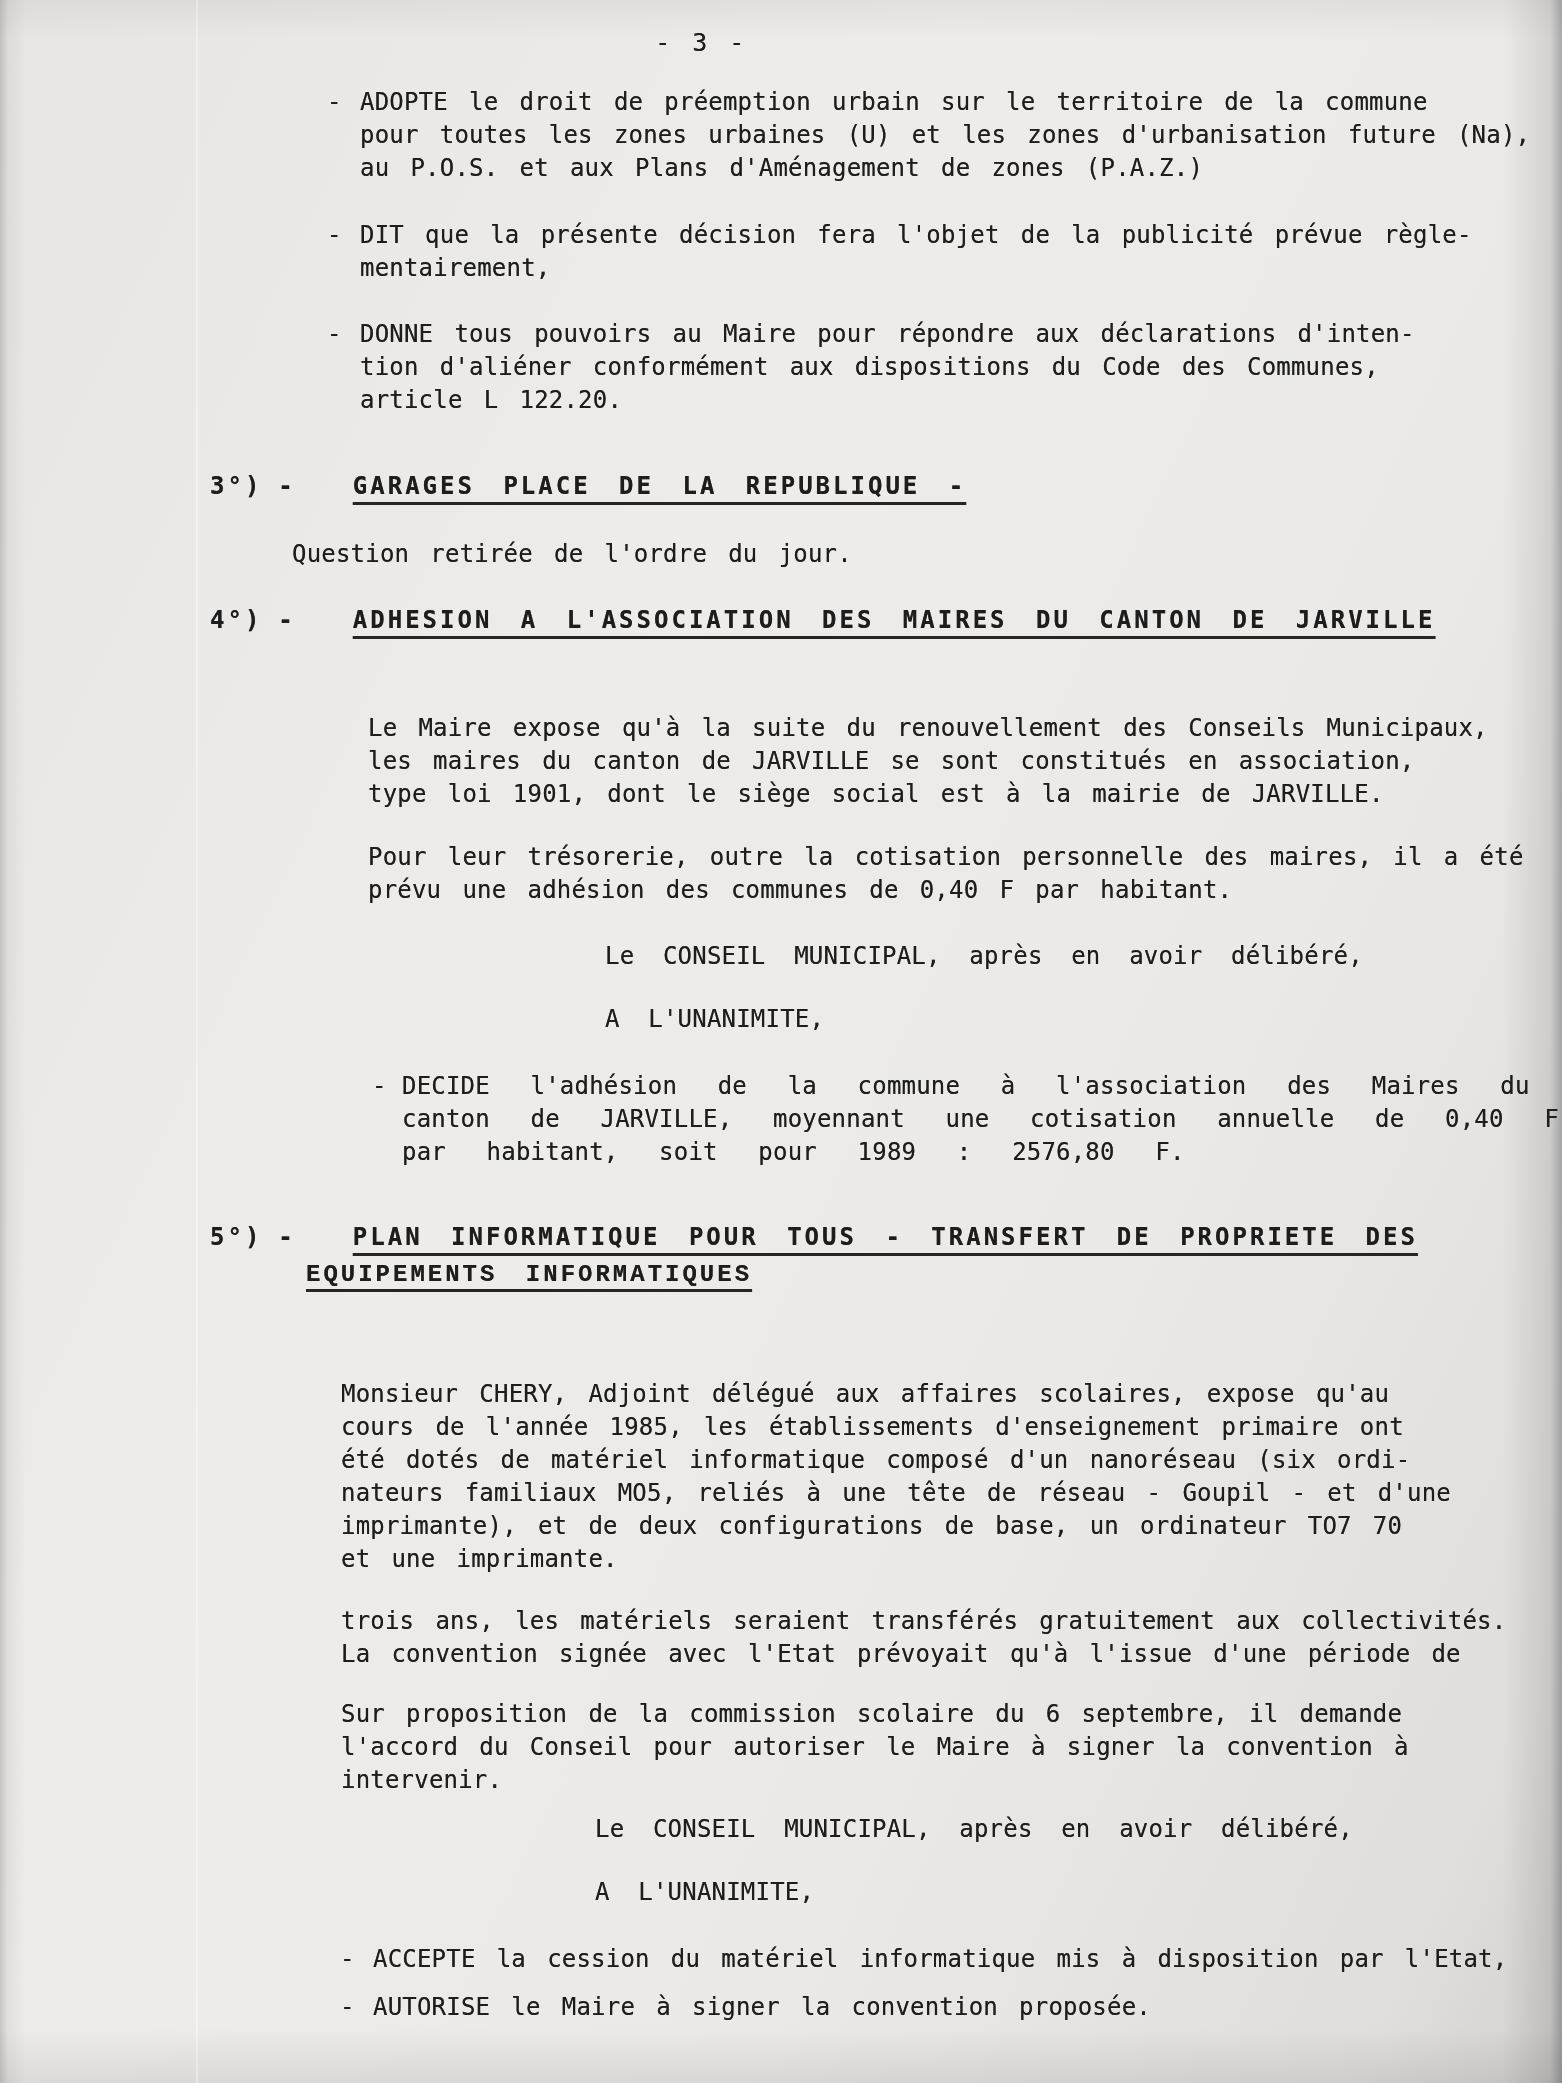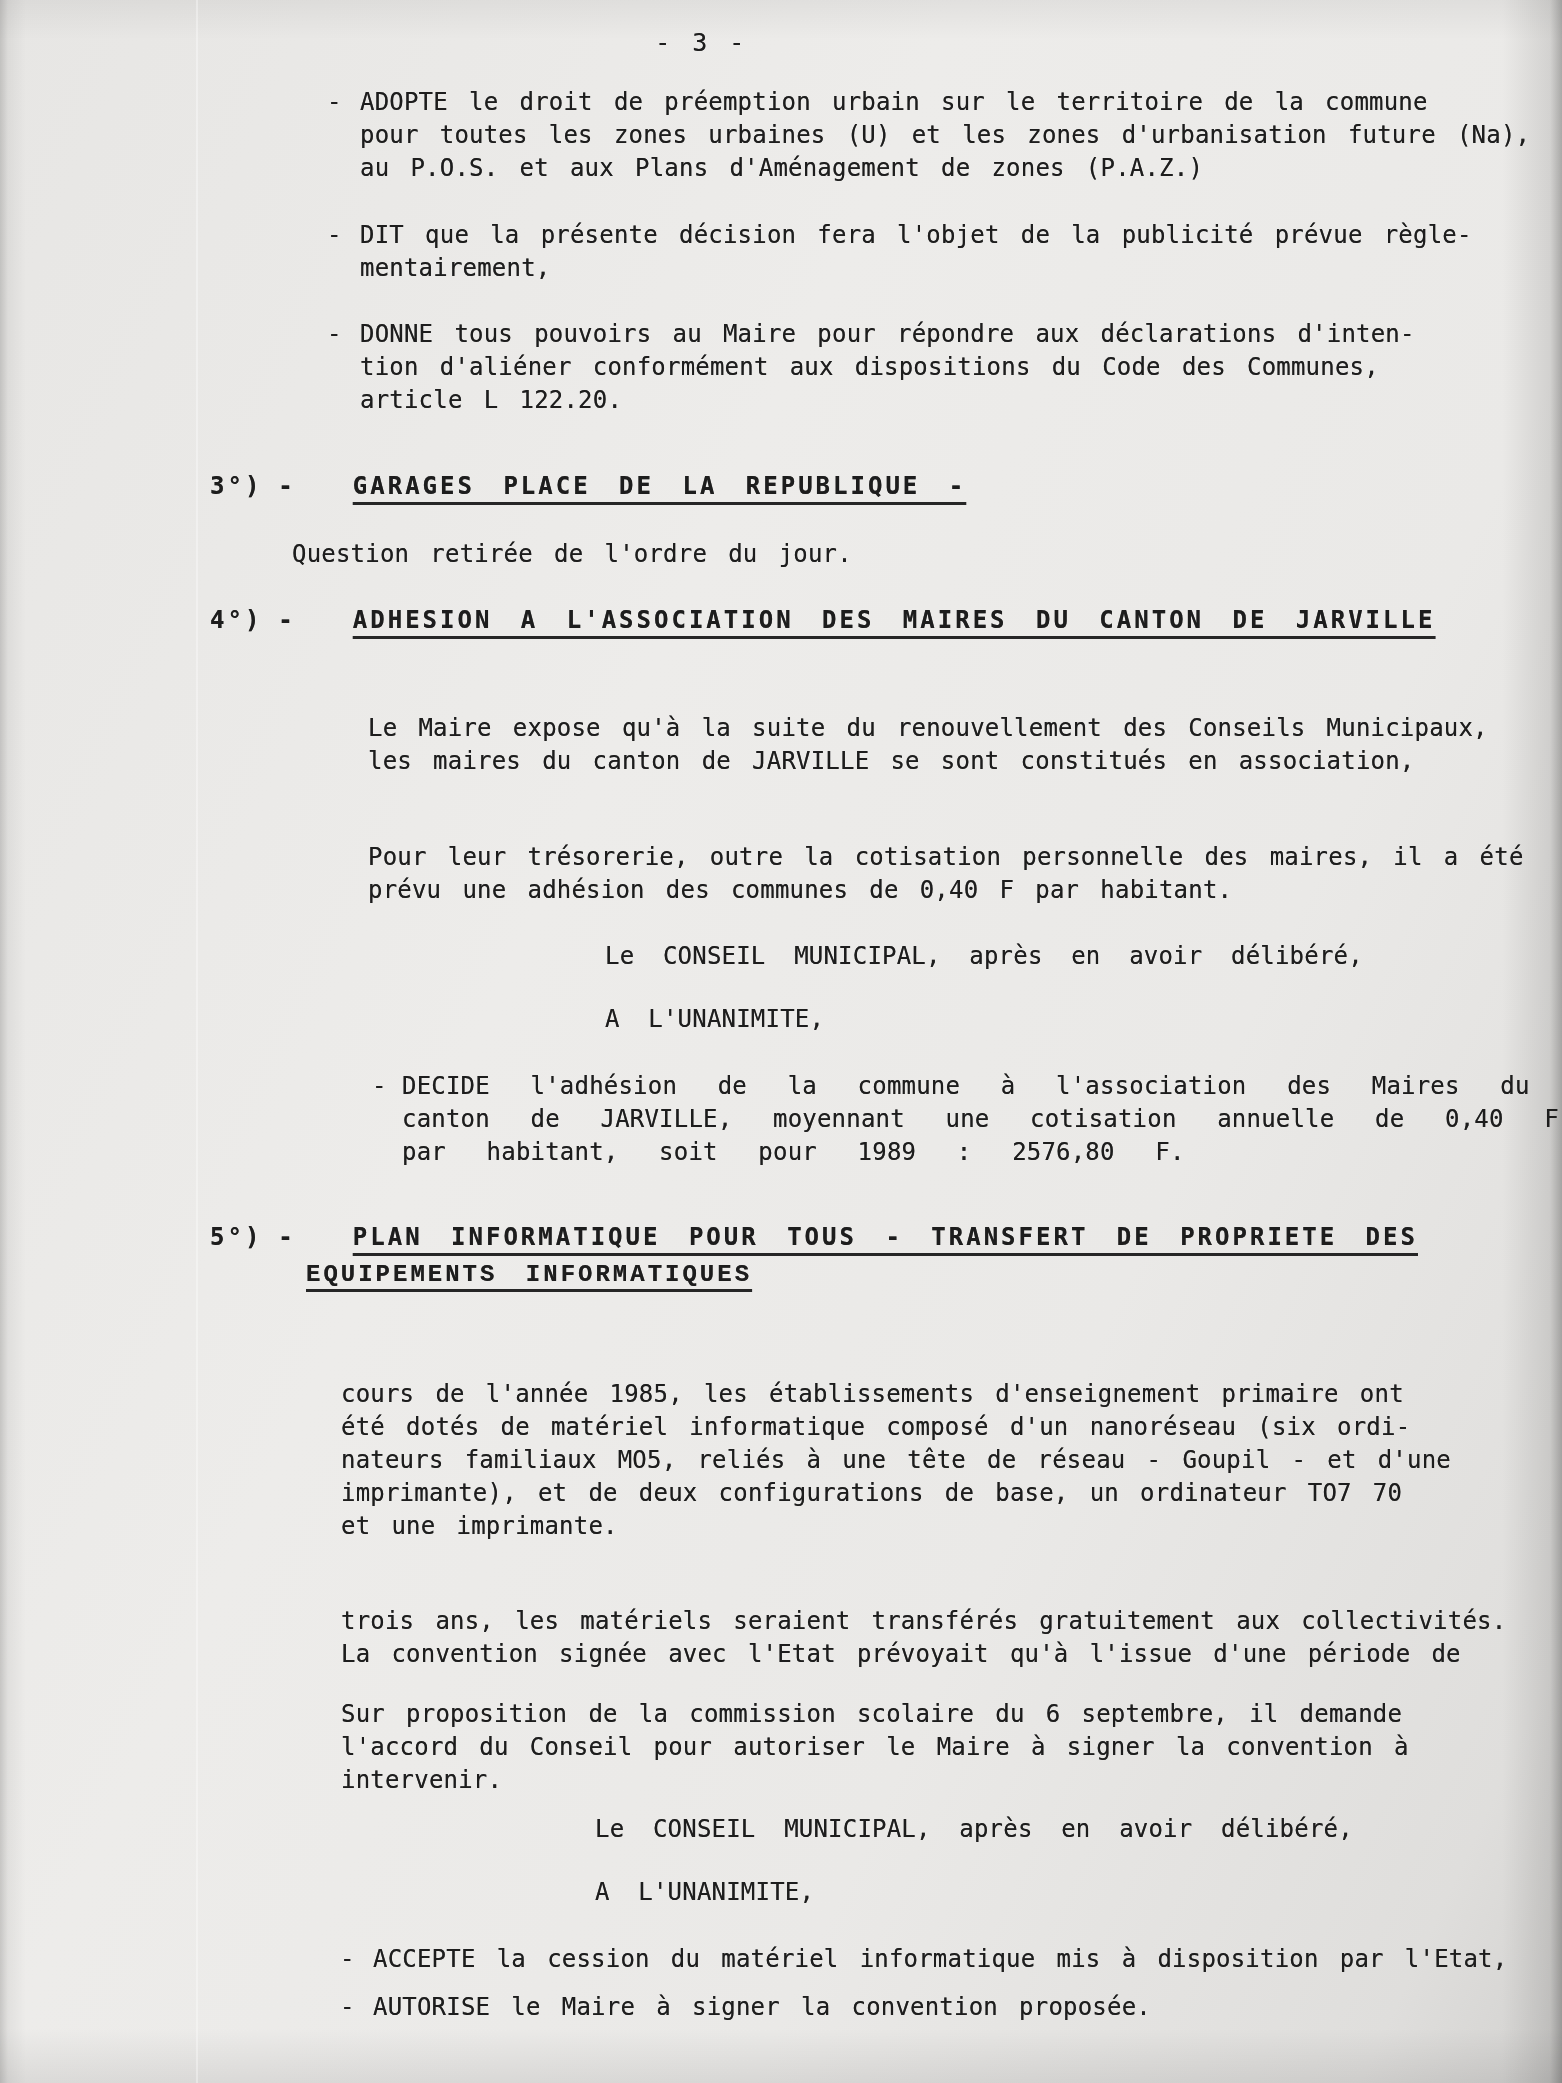--- a/index.html
+++ b/index.html
@@ -77,20 +77,21 @@
   </div>
   <div class="t" style="left:292px;top:538px">Question retirée de l'ordre du jour.</div>
 
   <div class="t heading" style="left:210px;top:604px">
     <span>4°)</span><span class="hsep">-</span><span class="htitle">ADHESION A L'ASSOCIATION DES MAIRES DU CANTON DE JARVILLE</span>
   </div>
 
   <div class="t" style="left:368px;top:712px">
     <div>Le Maire expose qu'à la suite du renouvellement des Conseils Municipaux,</div>
     <div>les maires du canton de JARVILLE se sont constitués en association,</div>
+    <div>type loi 1901, dont le siège social est à la mairie de JARVILLE.</div>
   </div>
 
   <div class="t" style="left:368px;top:841px">
     <div>Pour leur trésorerie, outre la cotisation personnelle des maires, il a été</div>
     <div>prévu une adhésion des communes de 0,40 F par habitant.</div>
   </div>
 
   <div class="t formula" style="left:605px;top:940px">Le CONSEIL MUNICIPAL, après en avoir délibéré,</div>
   <div class="t formula" style="left:605px;top:1003px">A L'UNANIMITE,</div>
 
@@ -100,20 +101,21 @@
     <div>canton de JARVILLE, moyennant une cotisation annuelle de 0,40 F</div>
     <div>par habitant, soit pour 1989 : 2576,80 F.</div>
   </div>
 
   <div class="t heading" style="left:210px;top:1221px">
     <span>5°)</span><span class="hsep">-</span><span class="htitle">PLAN INFORMATIQUE POUR TOUS - TRANSFERT DE PROPRIETE DES</span>
     <div class="htitle h5l2">EQUIPEMENTS INFORMATIQUES</div>
   </div>
 
   <div class="t" style="left:341px;top:1378px">
+    <div>Monsieur CHERY, Adjoint délégué aux affaires scolaires, expose qu'au</div>
     <div>cours de l'année 1985, les établissements d'enseignement primaire ont</div>
     <div>été dotés de matériel informatique composé d'un nanoréseau (six ordi-</div>
     <div>nateurs familiaux MO5, reliés à une tête de réseau - Goupil - et d'une</div>
     <div>imprimante), et de deux configurations de base, un ordinateur TO7 70</div>
     <div>et une imprimante.</div>
   </div>
 
   <div class="t" style="left:341px;top:1605px">
     <div>trois ans, les matériels seraient transférés gratuitement aux collectivités.</div>
     <div>La convention signée avec l'Etat prévoyait qu'à l'issue d'une période de</div>

